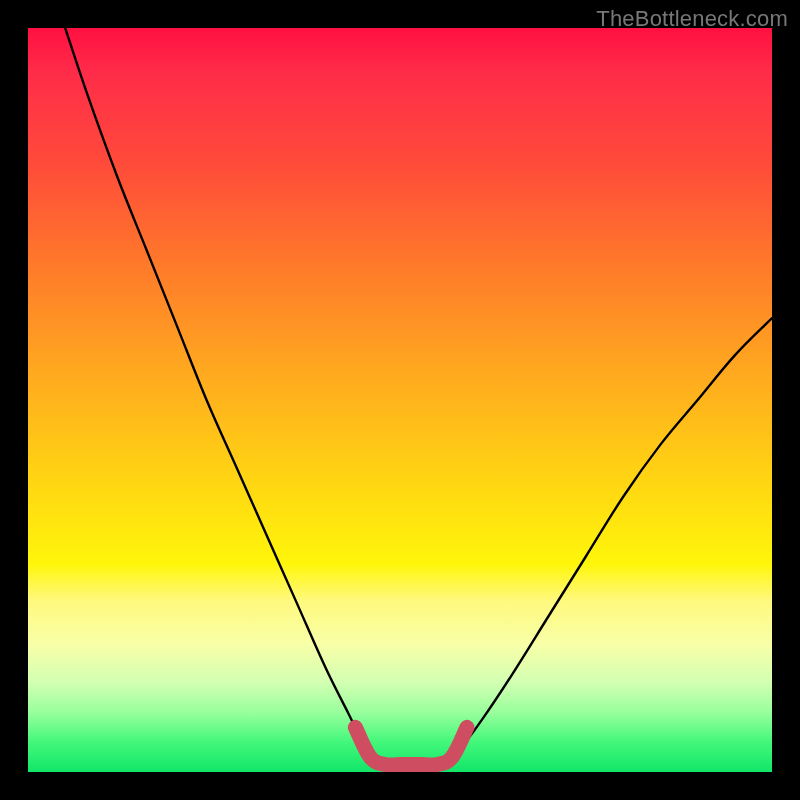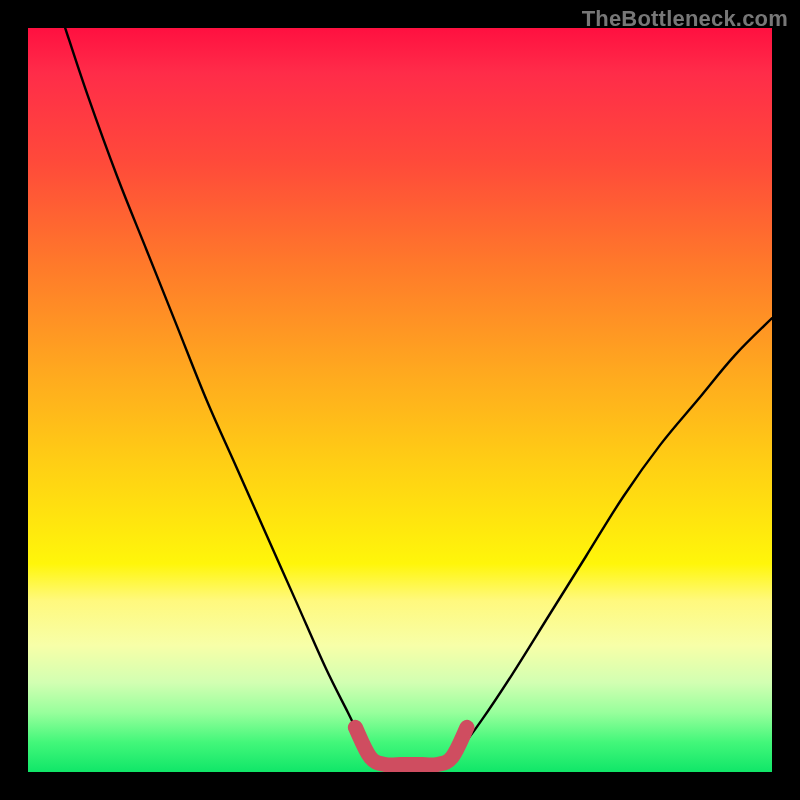--- a/index.html
+++ b/index.html
@@ -23,21 +23,21 @@
       #98ff9c 92%,
       #43f77a 96%,
       #10e668 100%);
   }
   .watermark {
     position: absolute;
     top: 6px; right: 12px;
     color: #777;
     font-size: 22px;
     letter-spacing: 0.2px;
-    font-weight: 700;
+    font-weight: 400;
   }
   svg.curve { position: absolute; left: 0; top: 0; width: 744px; height: 744px; }
 </style>
 </head>
 <body>
 <div class="stage">
   <div class="watermark">TheBottleneck.com</div>
   <div class="plot">
     <svg class="curve" viewBox="0 0 744 744">
       <g id="curves">

